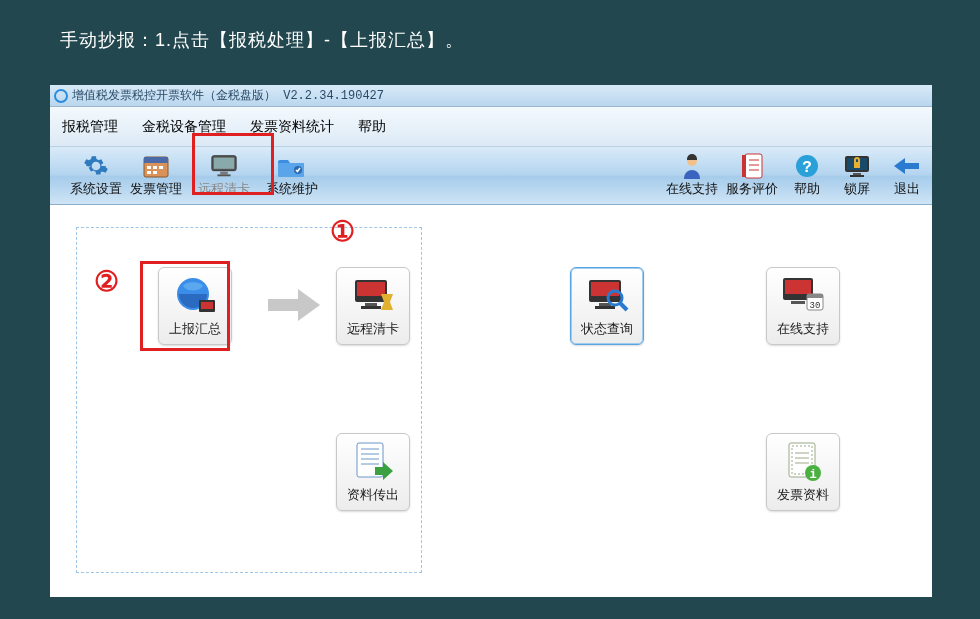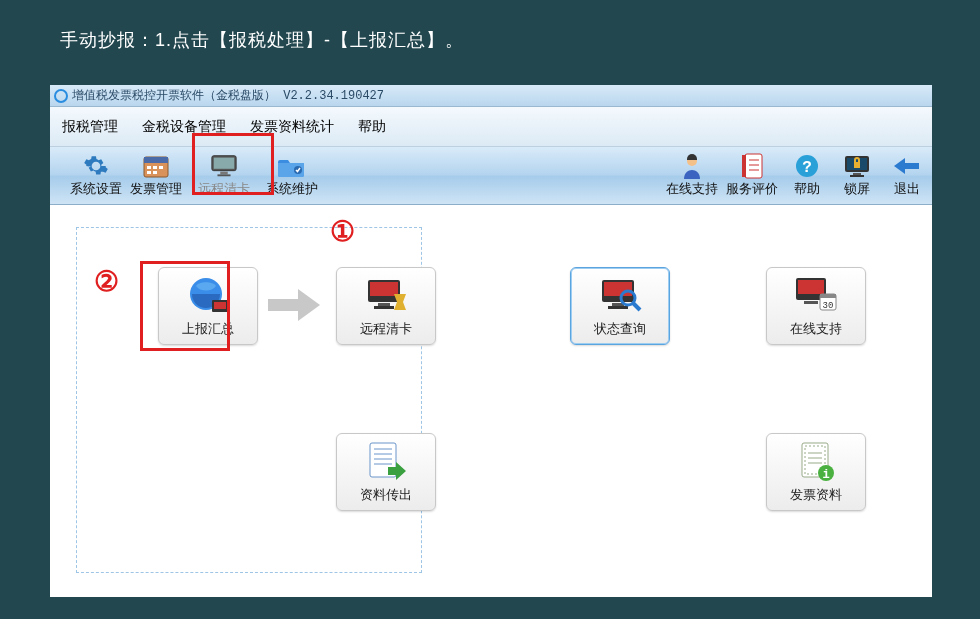--- a/index.html
+++ b/index.html
@@ -101,21 +101,21 @@
   .circ-label {
     color: #e02020;
     font-size: 28px;
     font-weight: bold;
     position: absolute;
   }
   .circ1 { left: 280px; top: 10px; }
   .circ2 { left: 44px; top: 60px; }
   .big-btn {
     position: absolute;
-    width: 100px; height: 78px;
+    width: 74px; height: 78px;
     border: 1px solid #c8c8c8;
     border-radius: 6px;
     background: linear-gradient(#ffffff, #ececec);
     display: flex;
     flex-direction: column;
     align-items: center;
     justify-content: flex-end;
     padding-bottom: 6px;
     font-size: 13px;
     color: #222;

